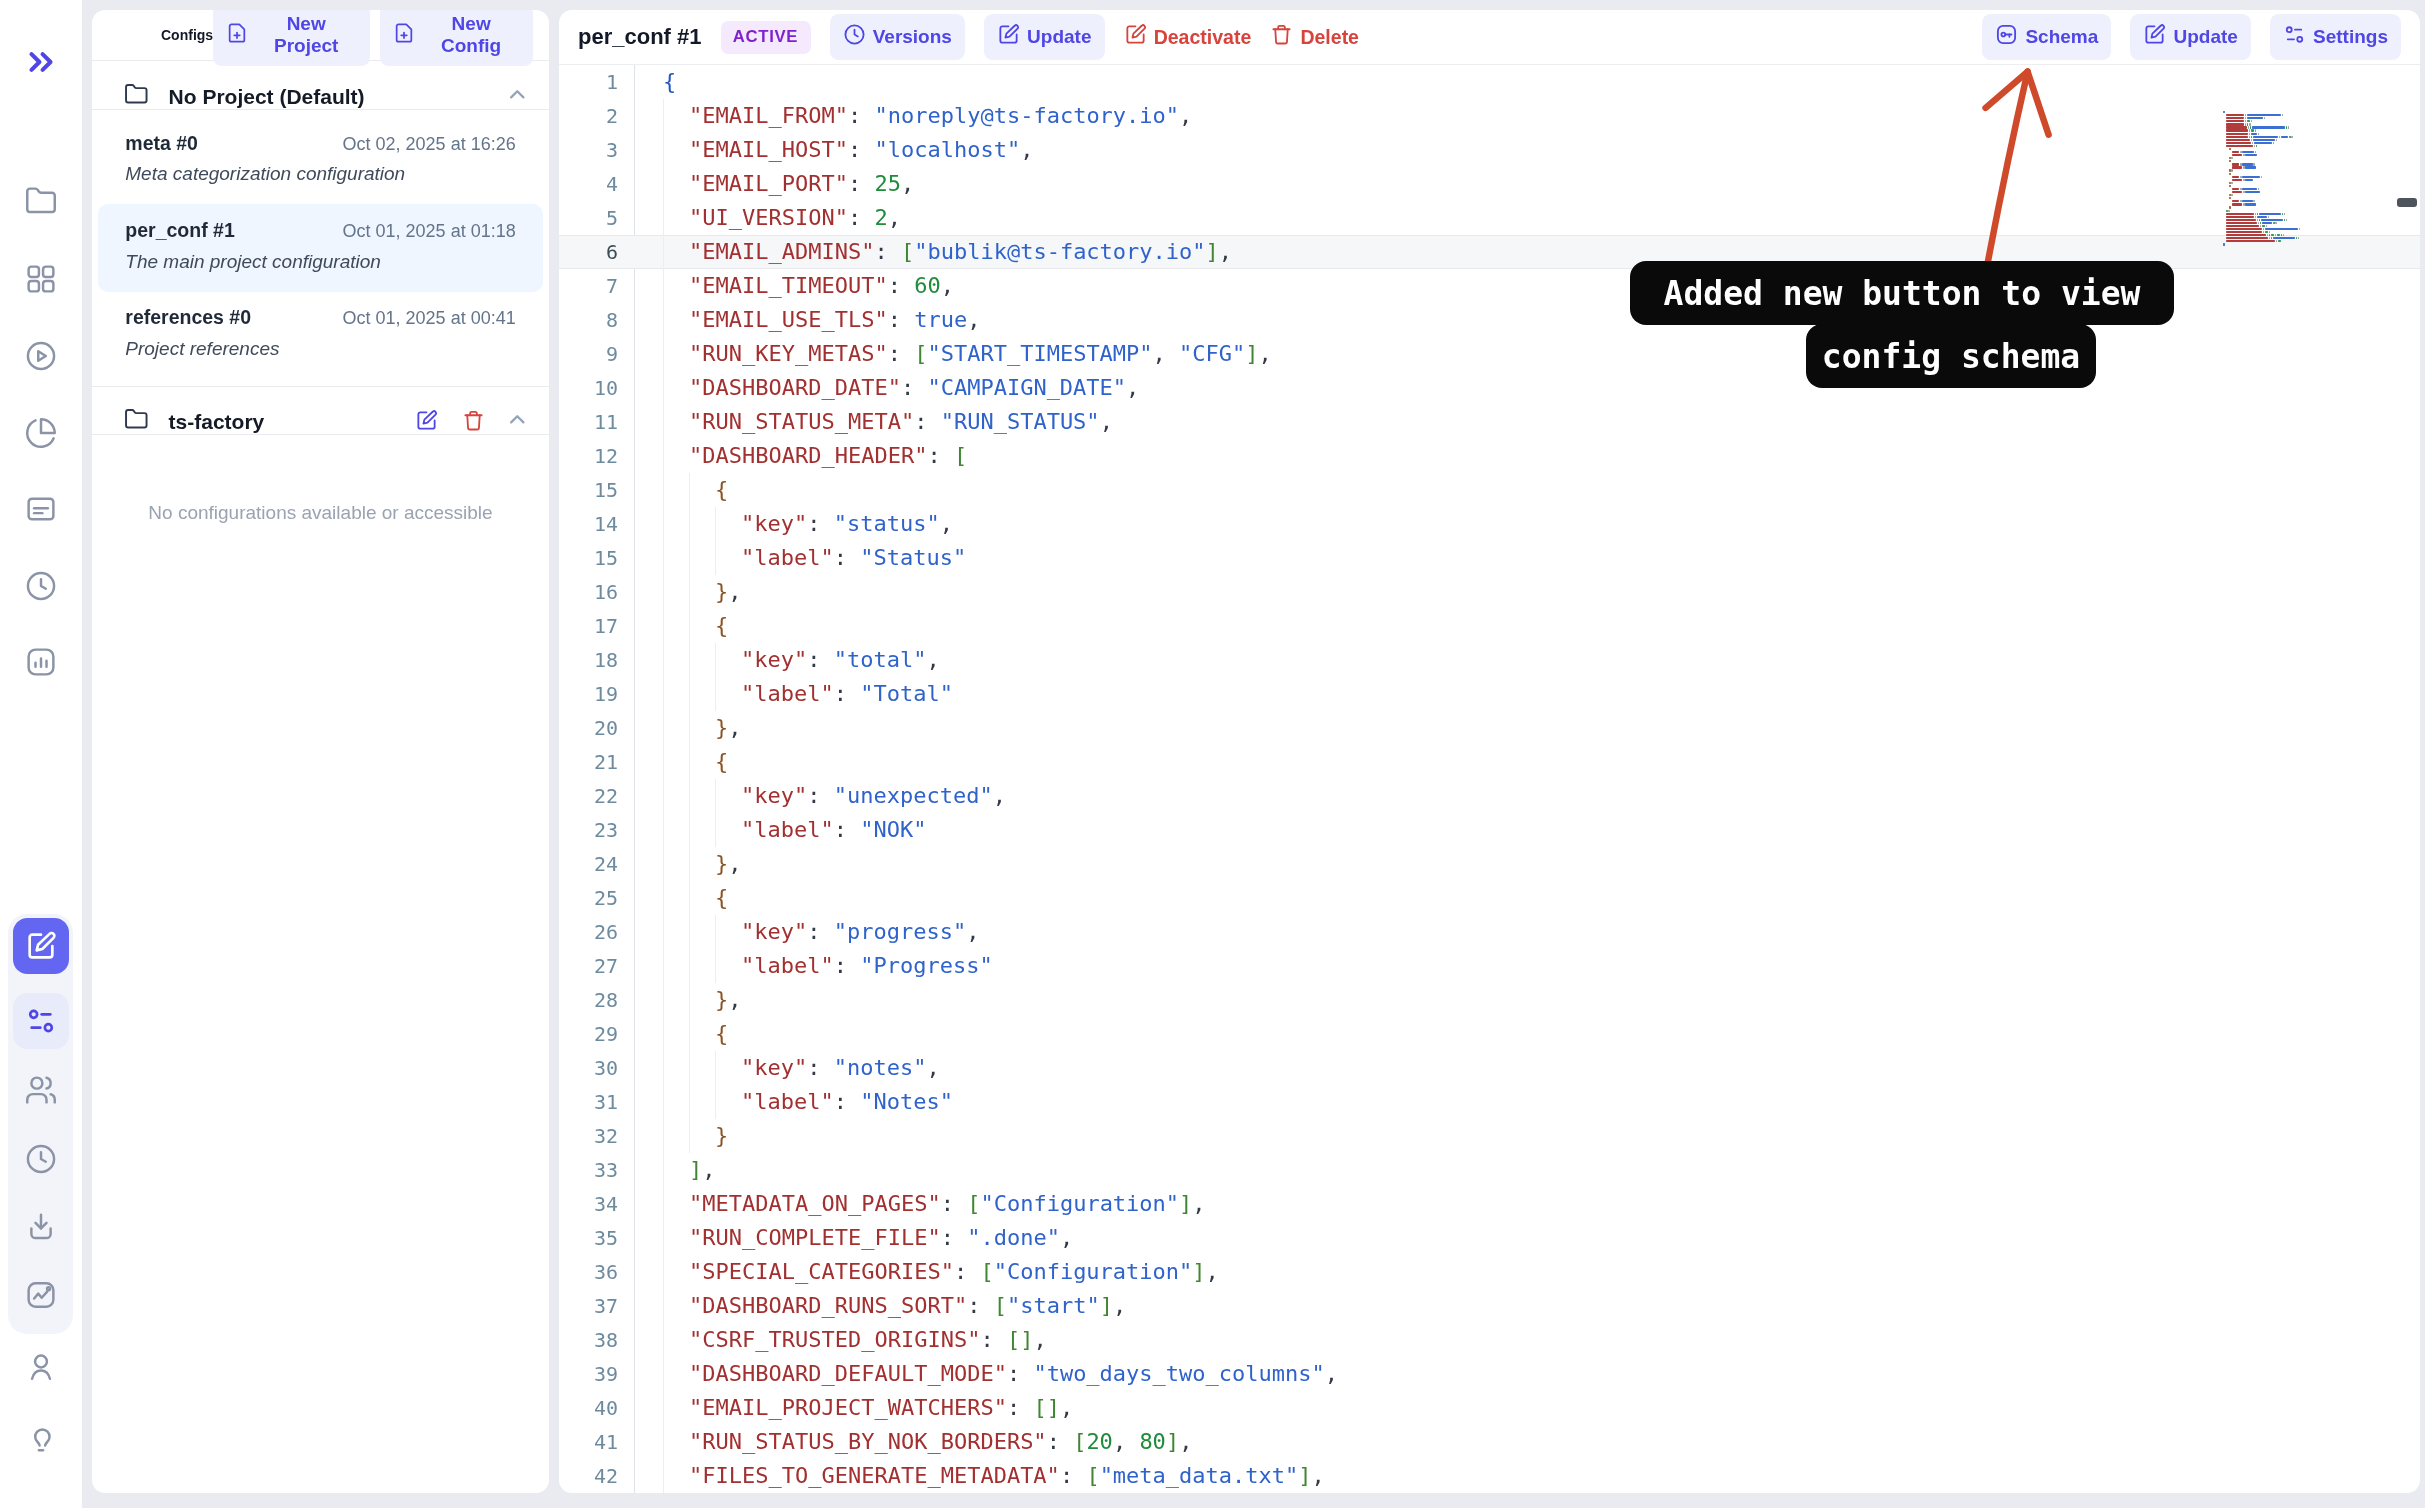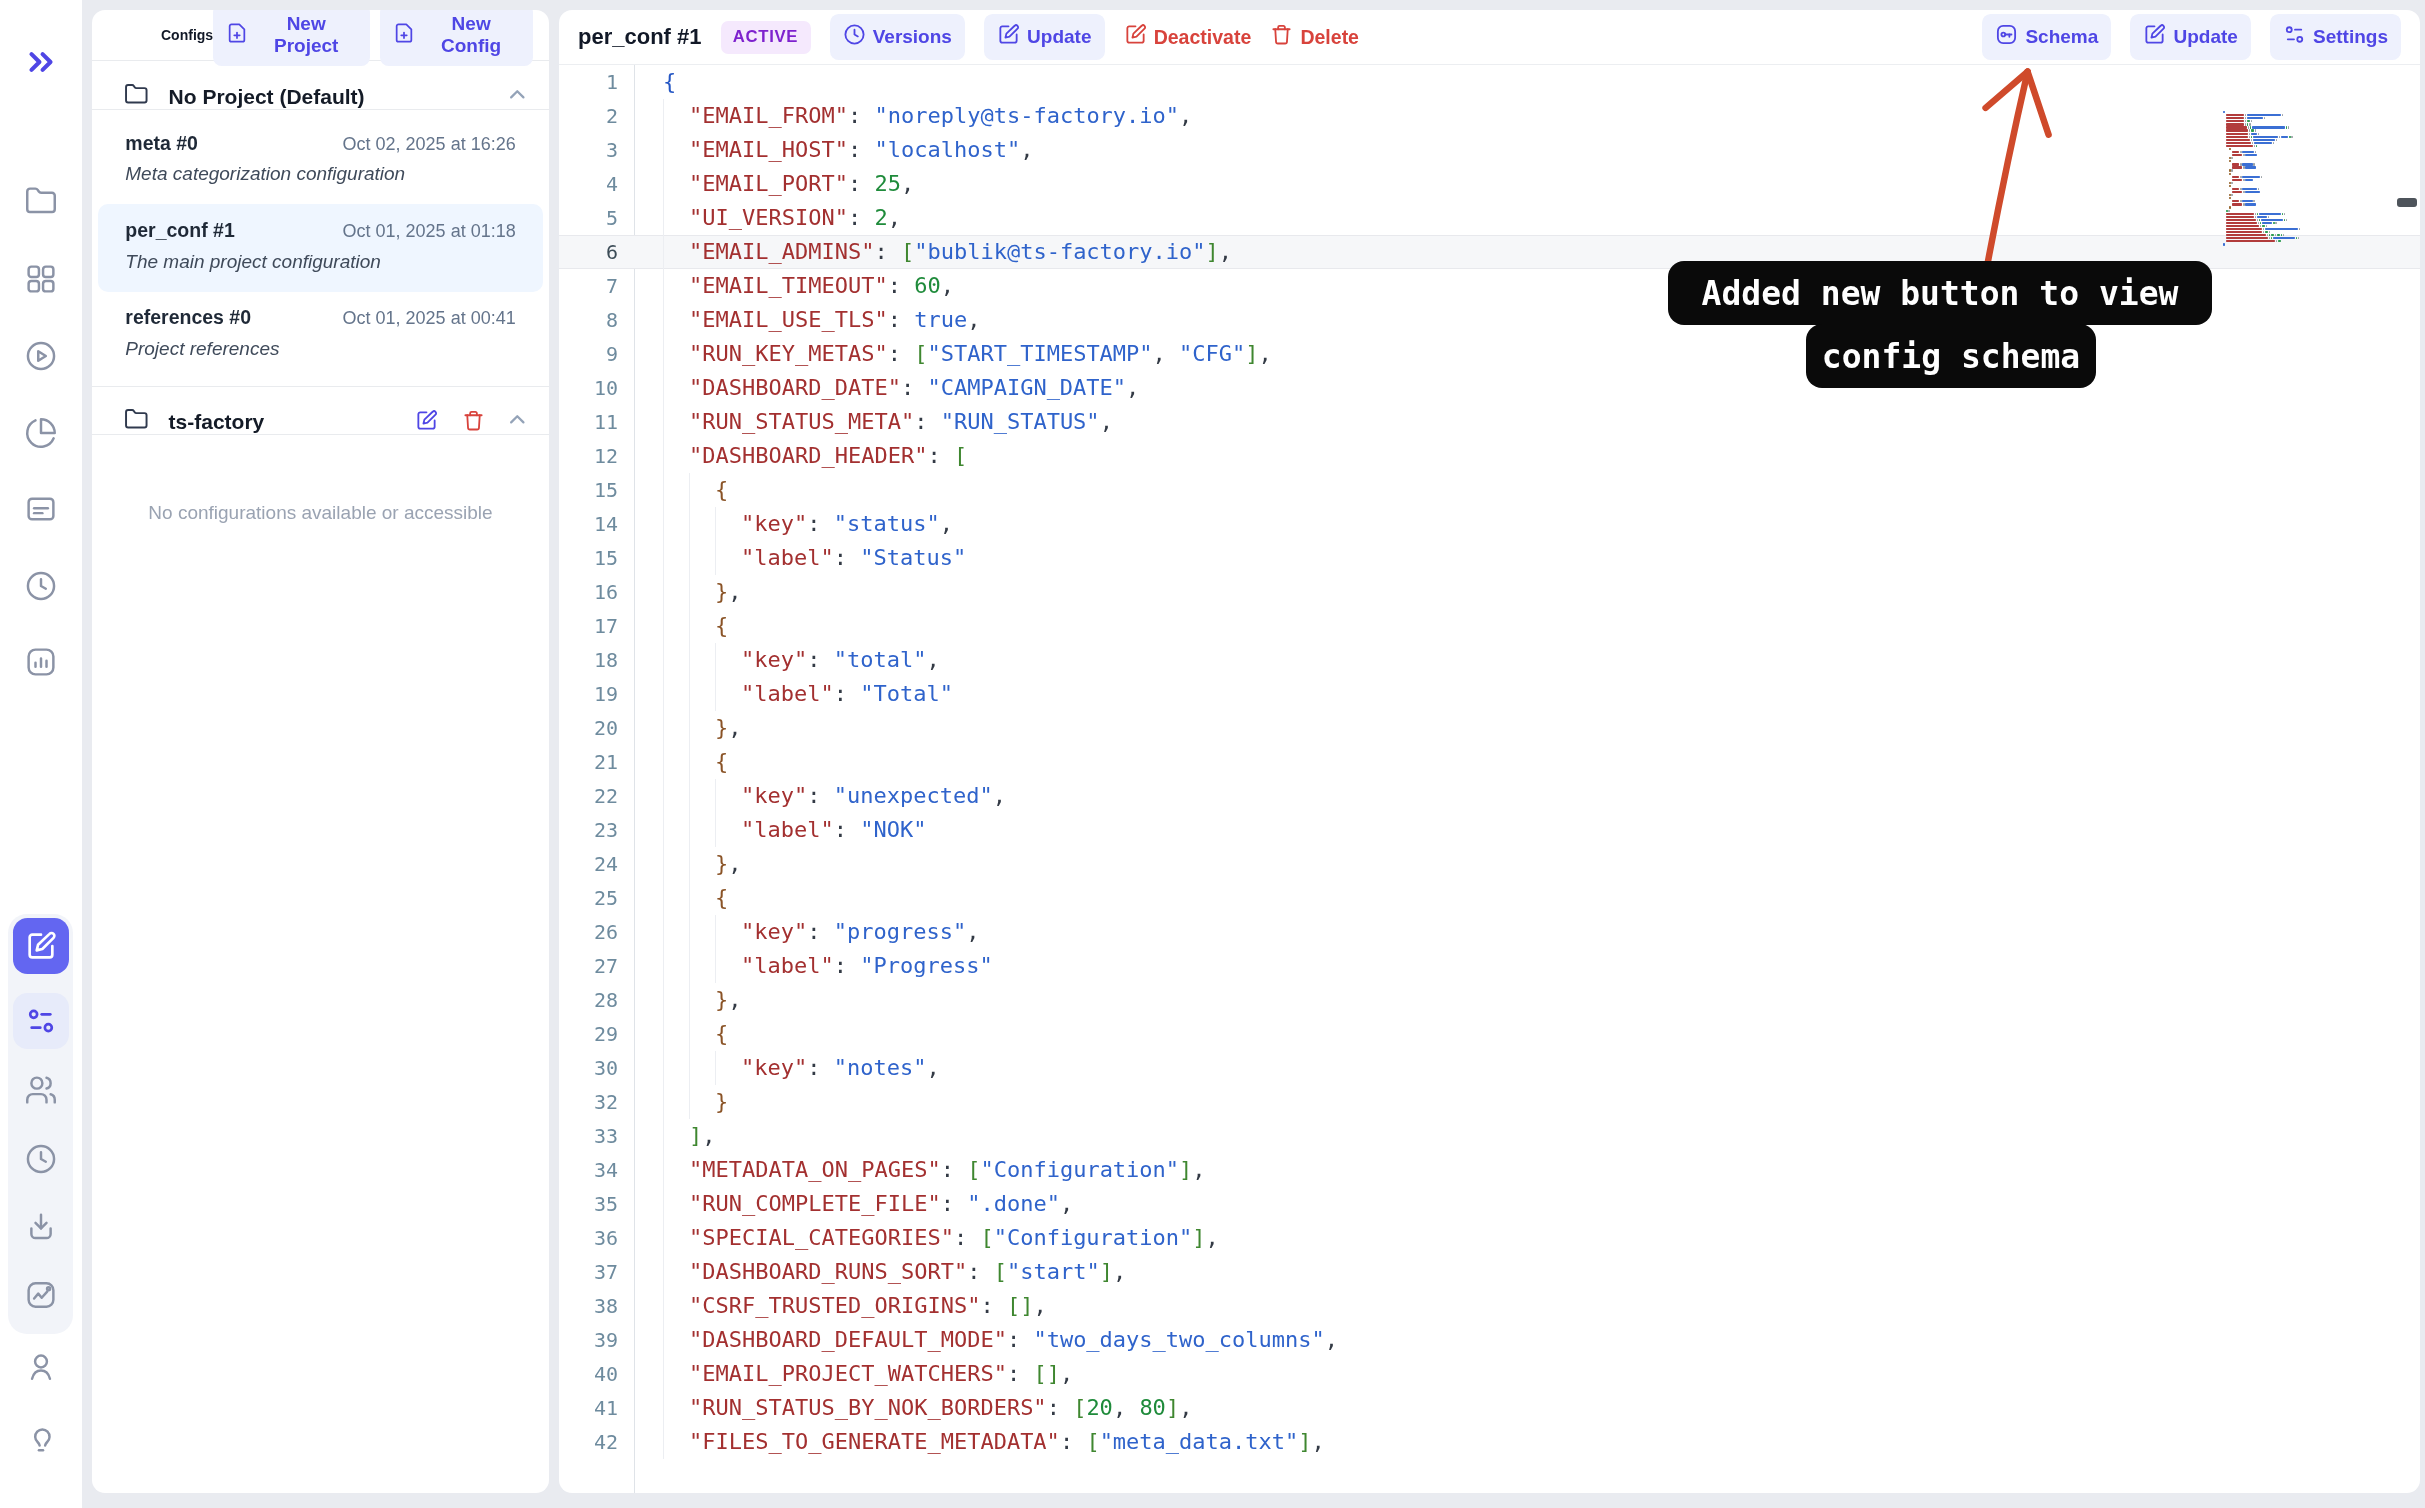--- a/index.html
+++ b/index.html
@@ -65,21 +65,21 @@
 
   
   .minimap { position:absolute; top:46px; right:110px; width:87px; cursor:pointer; }
   .mm-row { height:2.2px; margin-bottom:0.9px; white-space:nowrap; font-size:0; }
   .mm-row span { display:inline-block; height:2.2px; border-radius:0.7px; margin-right:0.7px; vertical-align:top; }
   .thumb { position:absolute; top:133px; right:2.9px; width:20px; height:9.4px; background:#4e545b; border-radius:2.9px; cursor:grab; }
 
   
   .overlay { position:absolute; inset:0; z-index:10; pointer-events:none; }
   .ann { position:absolute; background:#0a0a0a; color:#fff; font-family:"DejaVu Sans Mono", monospace; font-weight:700; display:flex; align-items:center; justify-content:center; border-radius:16px; font-size:33px; }
-  .ann1 { left:1668px; top:261px; width:544px; height:64px; }
+  .ann1 { left:1630px; top:261px; width:544px; height:64px; }
   .ann2 { left:1806px; top:324px; width:290px; height:64px; }
 </style>
 </head>
 <body>
 
 <div class="rail">
   <div class="rail-pill"></div>
 
   <div class="rail-ic ic-expand" style="top:62px">
     <svg width="38" height="38" viewBox="0 0 24 24">
@@ -444,20 +444,24 @@
         </div>
         <div class="cl">
           <span class="gut">29</span>
           <span class="txt" style="padding-left: 81px;"><span class="g" style="left: 29px;"></span><span class="g" style="left: 55px;"></span><span class="tk-b2">{</span></span>
         </div>
         <div class="cl">
           <span class="gut">30</span>
           <span class="txt" style="padding-left: 107px;"><span class="g" style="left: 29px;"></span><span class="g" style="left: 55px;"></span><span class="g" style="left: 81px;"></span><span class="tk-k">"key"</span><span class="tk-p">: </span><span class="tk-s">"notes"</span><span class="tk-p">,</span></span>
         </div>
         <div class="cl">
+          <span class="gut">31</span>
+          <span class="txt" style="padding-left: 107px;"><span class="g" style="left: 29px;"></span><span class="g" style="left: 55px;"></span><span class="g" style="left: 81px;"></span><span class="tk-k">"label"</span><span class="tk-p">: </span><span class="tk-s">"Notes"</span></span>
+        </div>
+        <div class="cl">
           <span class="gut">32</span>
           <span class="txt" style="padding-left: 81px;"><span class="g" style="left: 29px;"></span><span class="g" style="left: 55px;"></span><span class="tk-b2">}</span></span>
         </div>
         <div class="cl">
           <span class="gut">33</span>
           <span class="txt" style="padding-left: 55px;"><span class="g" style="left: 29px;"></span><span class="tk-b1">]</span><span class="tk-p">,</span></span>
         </div>
         <div class="cl">
           <span class="gut">34</span>
           <span class="txt" style="padding-left: 55px;"><span class="g" style="left: 29px;"></span><span class="tk-k">"METADATA_ON_PAGES"</span><span class="tk-p">: </span><span class="tk-b1">[</span><span class="tk-s">"Configuration"</span><span class="tk-b1">]</span><span class="tk-p">,</span></span>

